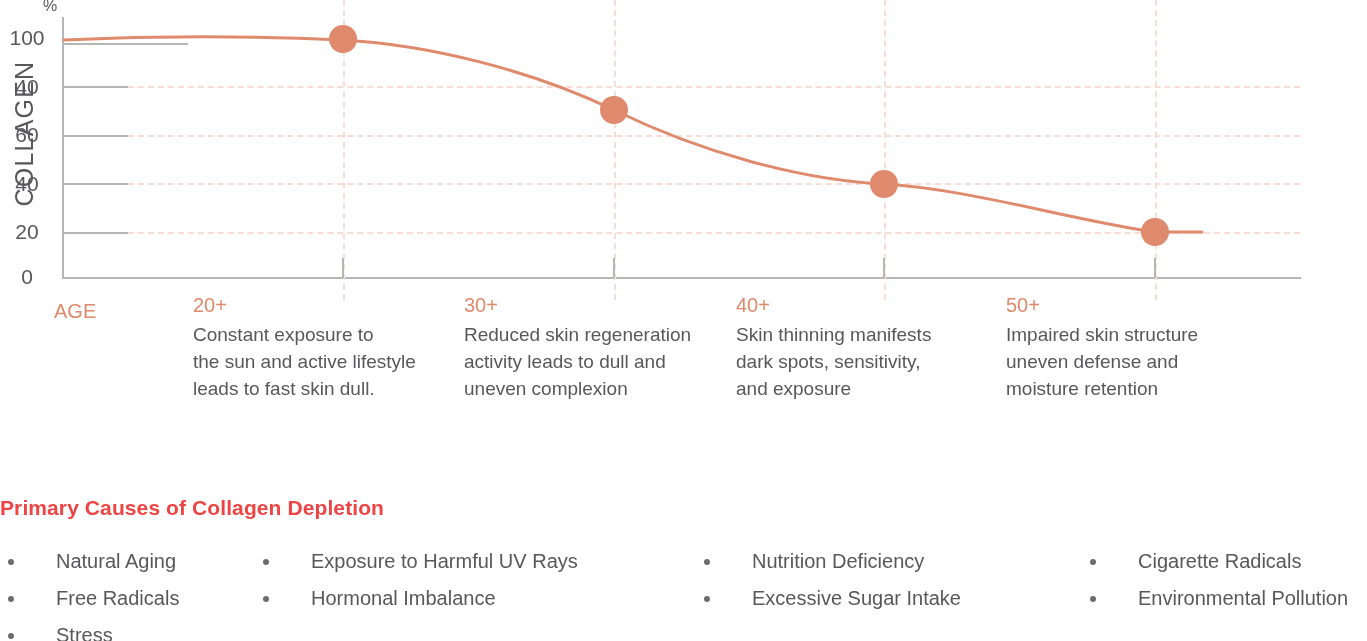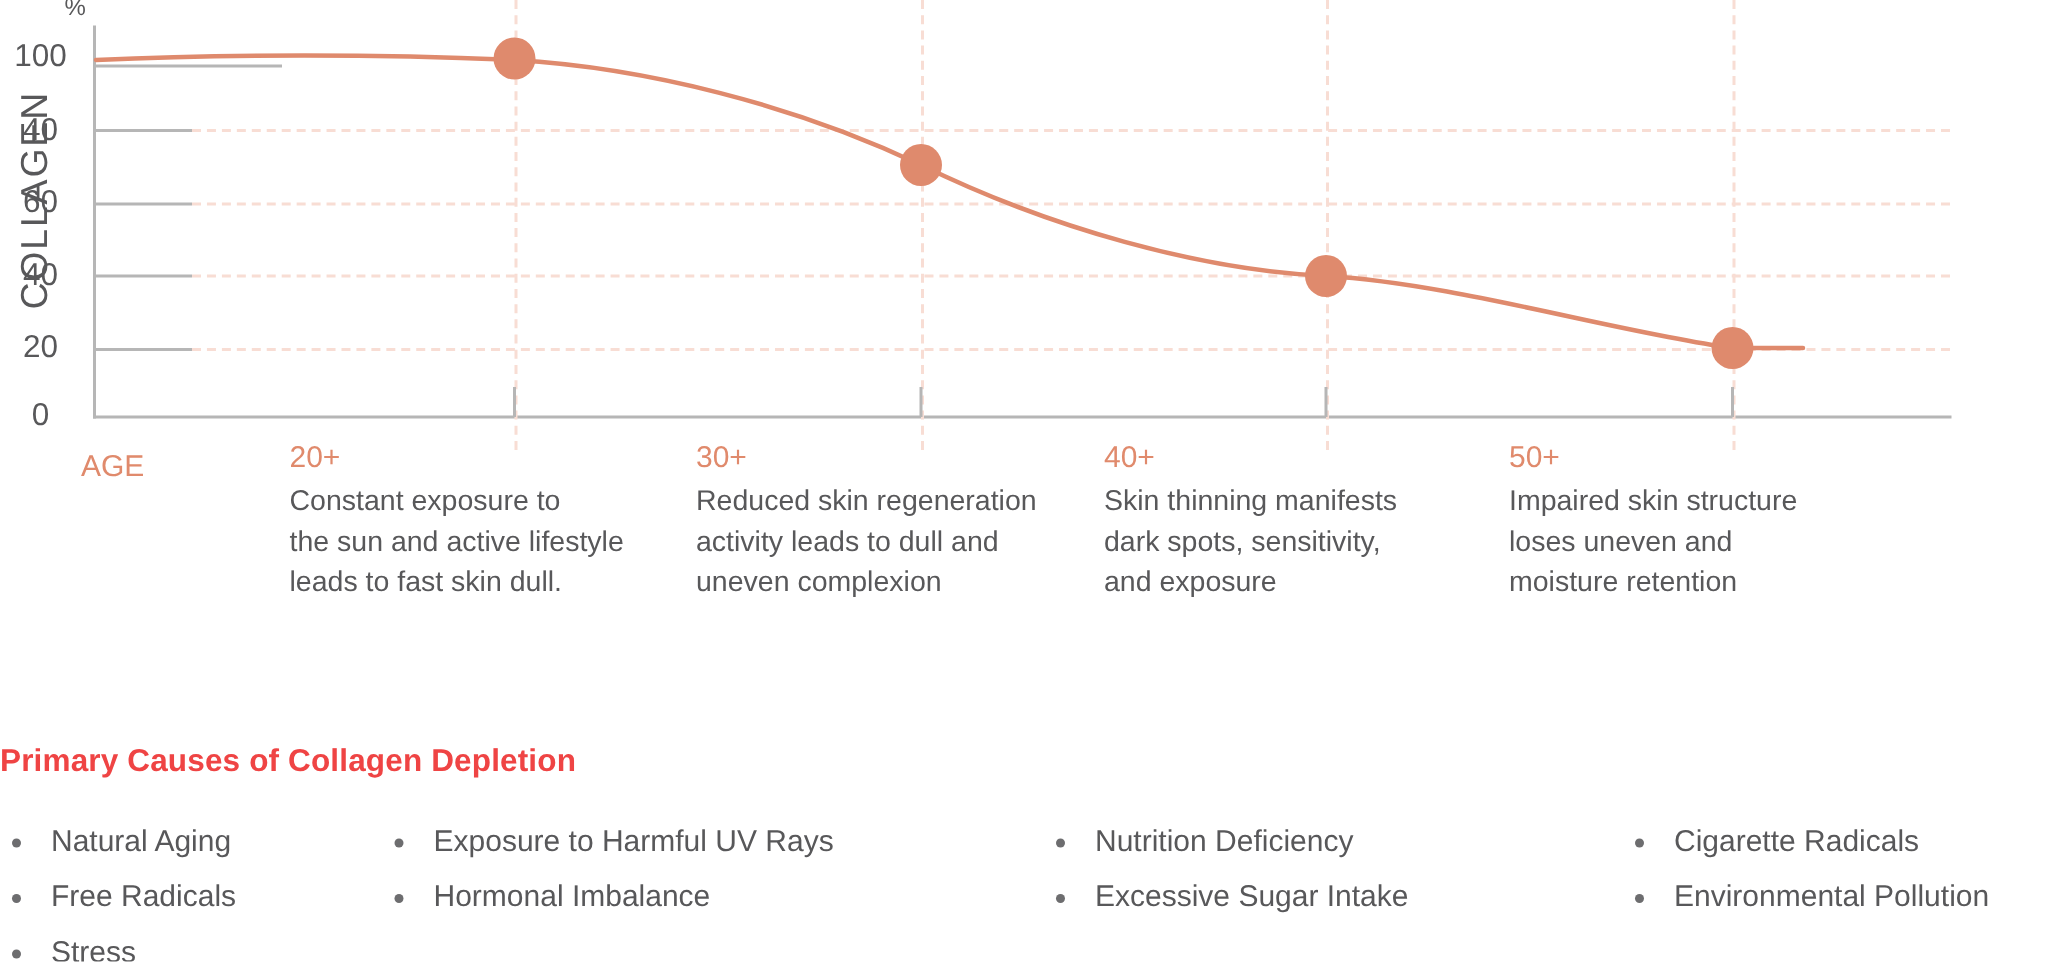--- a/index.html
+++ b/index.html
@@ -154,21 +154,21 @@
     letter-spacing: .1px;
   }
   .causes-column {
     position: absolute;
     top: 47px;
   }
   .cause-item {
     position: relative;
     height: 37px;
     line-height: 37px;
-    padding-left: 34px;
+    padding-left: 56px;
     font-size: 20px;
     color: #58585a;
     white-space: nowrap;
   }
   .cause-bullet {
     position: absolute;
     left: 8px;
     top: 16px;
     width: 6px;
     height: 6px;
@@ -254,21 +254,21 @@
       <div>Skin thinning manifests</div>
       <div>dark spots, sensitivity,</div>
       <div>and exposure</div>
     </div>
   </div>
 
   <div class="age-column" style="left:1006px">
     <div class="age-label">50+</div>
     <div class="age-desc">
       <div>Impaired skin structure</div>
-      <div>loses uneven and</div>
+      <div>uneven defense and</div>
       <div>moisture retention</div>
     </div>
   </div>
 
 </div>
 
 <div id="causes-section">
   <div id="causes-heading">Primary Causes of Collagen Depletion</div>
 
   <div class="causes-column" style="left:0px">

